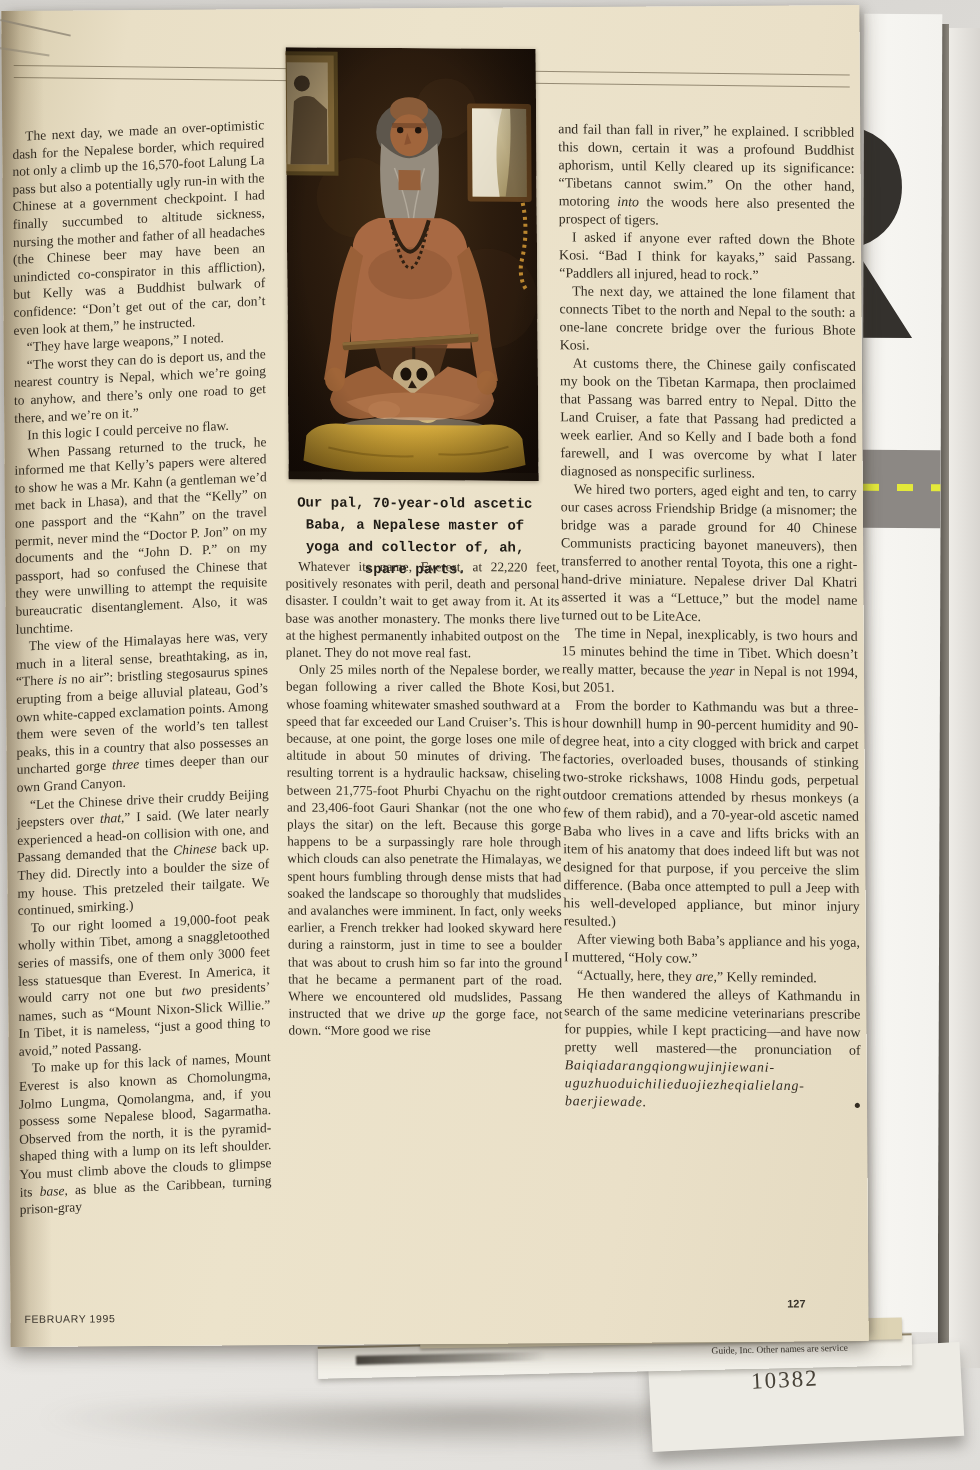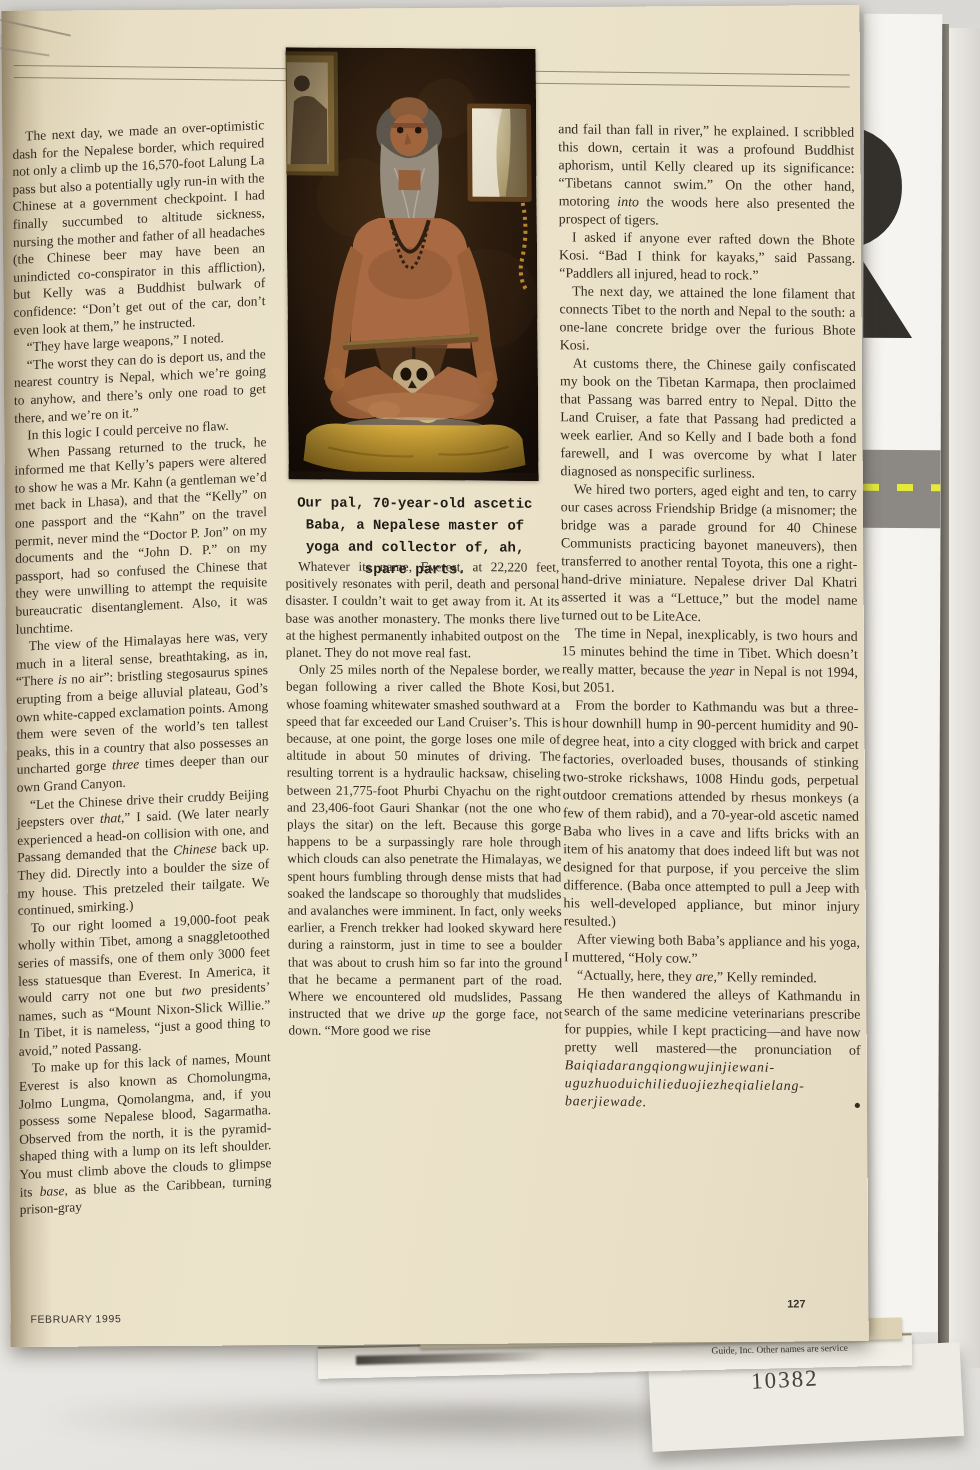--- a/index.html
+++ b/index.html
@@ -82,21 +82,21 @@
   .col-right{position:absolute;left:556px;top:116px;width:296px;height:1188px;
     font-size:13.9px;line-height:18px;transform:skewY(1.1deg);}
 
   .photo{position:absolute;left:284px;top:40px;width:250px;height:432px;
     transform:skewY(.8deg);box-shadow:0 1px 4px rgba(50,40,25,.4);}
   .photo svg{display:block;}
   .caption{position:absolute;left:282px;top:484px;width:256px;
     font-family:Liberation Mono, monospace;font-weight:700;font-size:14px;line-height:22px;
     text-align:center;color:#211d17;transform:skewY(.7deg);}
 
-  .footer-date{position:absolute;left:20px;top:1302px;
+  .footer-date{position:absolute;left:14px;top:1302px;
     font-family:"Liberation Sans",sans-serif;font-size:10.5px;letter-spacing:.6px;color:#39332b;}
   .page-num{position:absolute;left:740px;top:1292px;width:92px;text-align:center;
     font-family:"Liberation Sans",sans-serif;font-size:11px;font-weight:700;color:#39332b;}
 </style>
 </head>
 <body>
 
 <div class="scene">
 
   <div class="far-right"></div>

